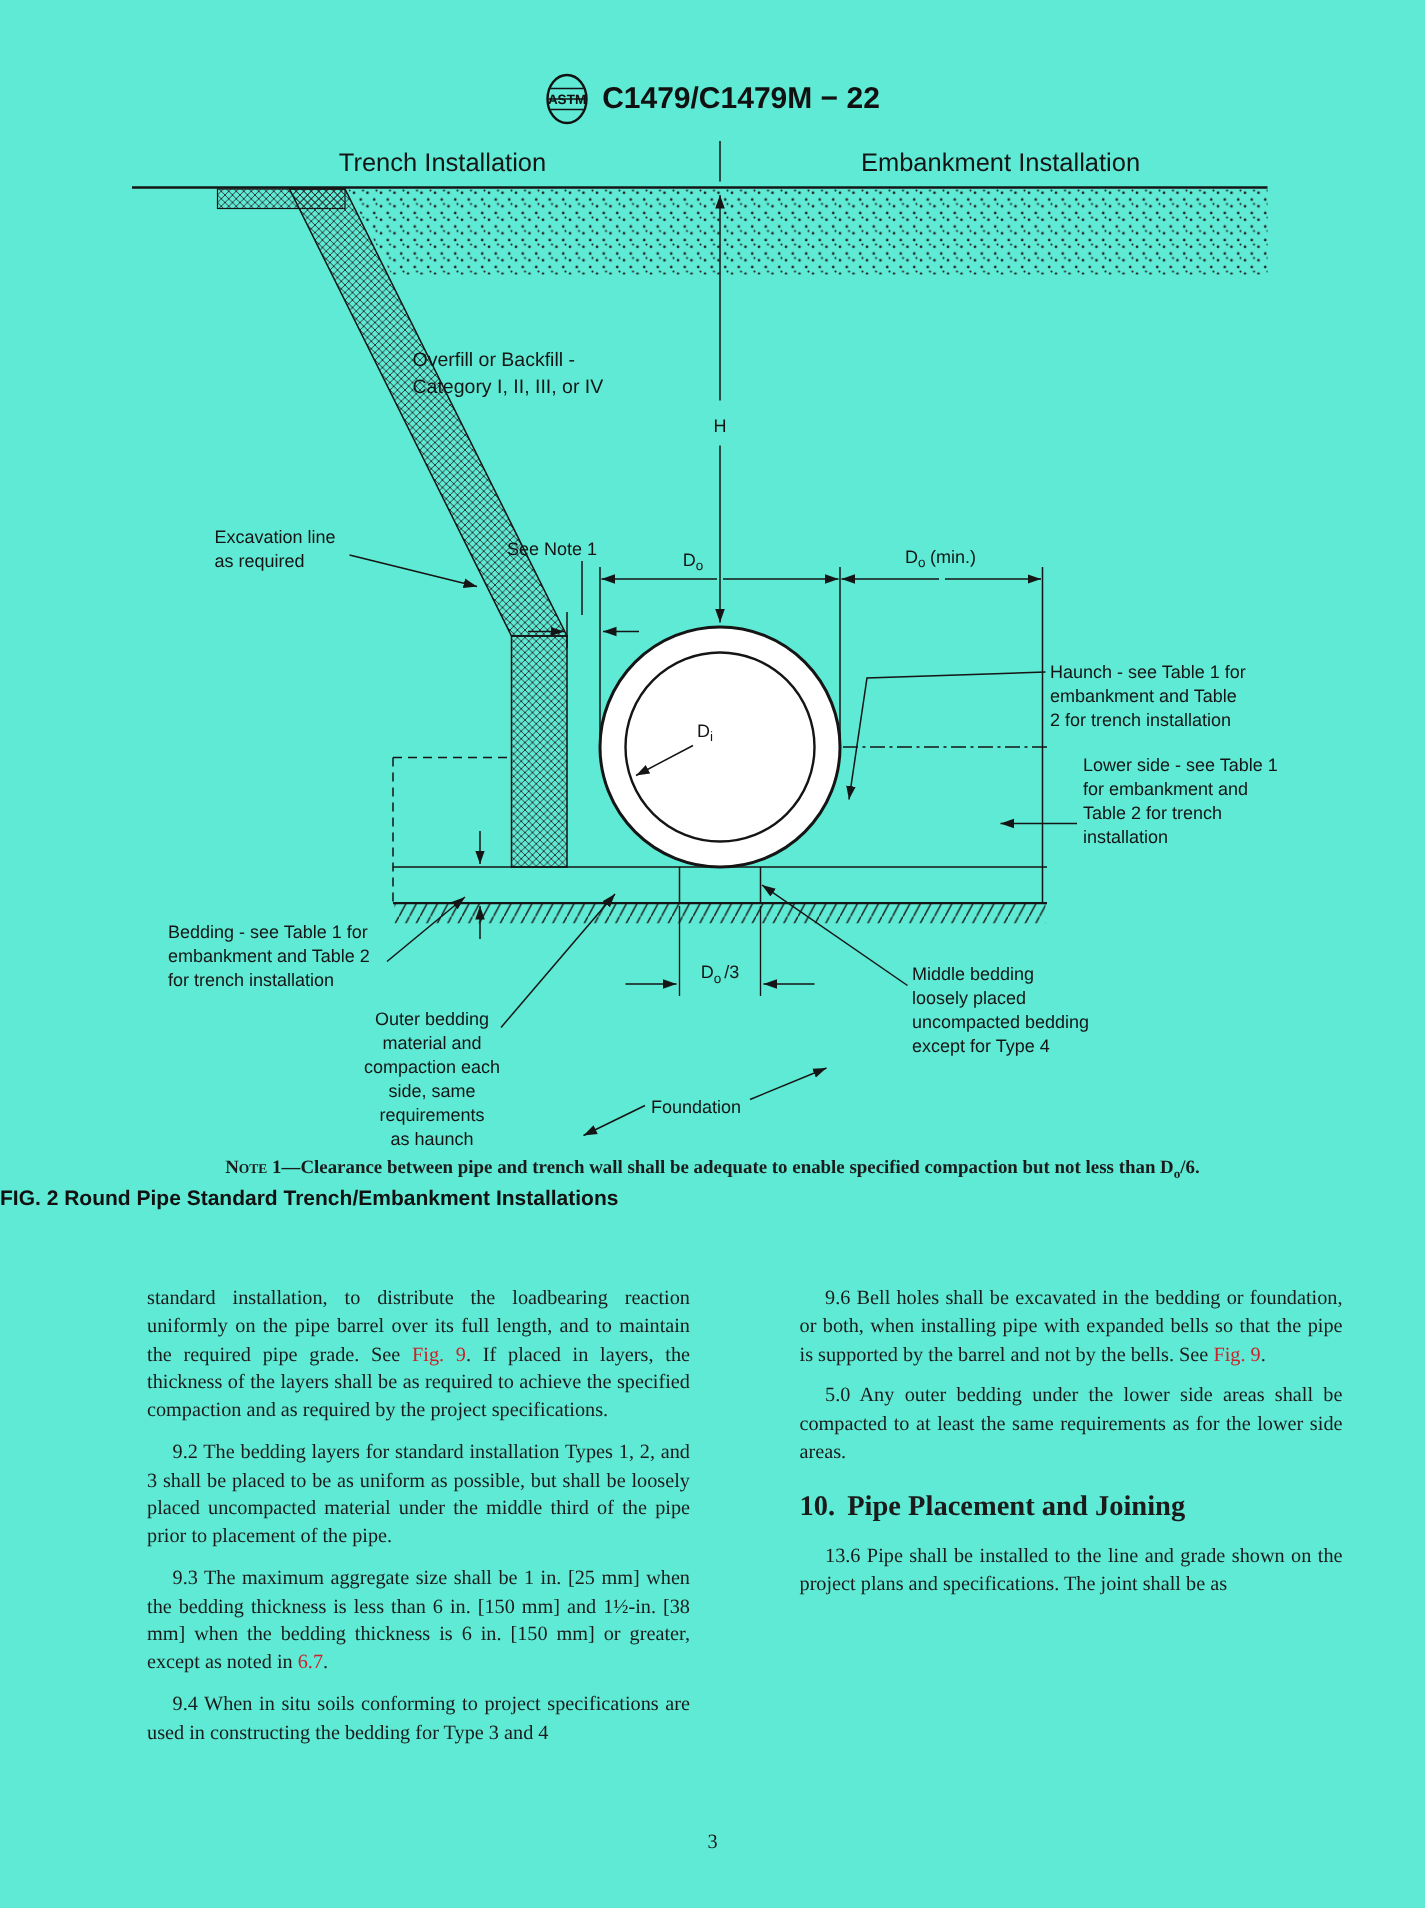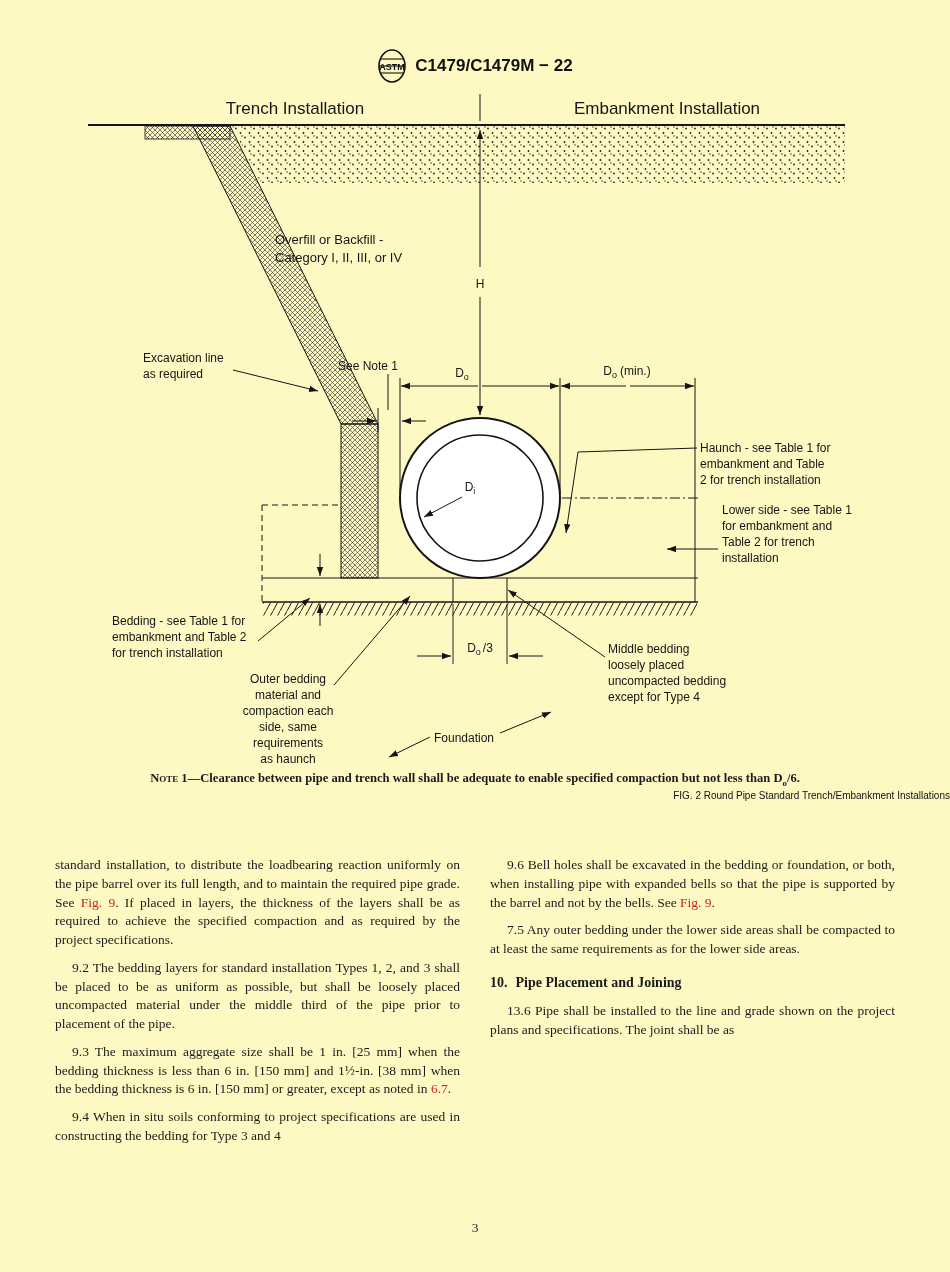--- a/index.html
+++ b/index.html
@@ -1,48 +1,48 @@
 <!DOCTYPE html>
 <html style="--link: #cc2128;"><head>
 <meta charset="utf-8">
 <style>
   * { margin:0; padding:0; box-sizing:border-box; }
   html, body { background:#ffffff; }
   .page {
     position:relative; width:950px; height:1272px; margin:0 auto;
-    background:#fef9c3; overflow:hidden;
+    background:#5eead4; overflow:hidden;
     font-family:"Liberation Serif", serif; color:#1b1b1b;
   }
   .doc-header {
     position:absolute; top:48px; left:0; width:100%;
     display:flex; justify-content:center; align-items:center; gap:8px;
   }
   .doc-title {
     font-family:"Liberation Sans", sans-serif; font-weight:700;
-    font-size:17px; color:#111;
+    font-size:20px; color:#111;
   }
   .figure-svg { position:absolute; top:0; left:0; }
   .figure-svg text { font-family:"Liberation Sans", sans-serif; font-size:12px; fill:#151515; }
   .figure-svg text.f13 { font-size:13px; }
   .figure-svg text.f17 { font-size:17px; }
   .ln { stroke:#151515; fill:none; }
   .fig-note {
     position:absolute; top:771px; left:0; width:100%;
     text-align:center; font-size:12.6px;font-weight:bold;
   }
   .note-label { font-variant:small-caps; }
   .fig-caption {
-    position:absolute; top:790px; left:0; width:100%; text-align:right;
-    font-family:"Liberation Sans", sans-serif; font-weight:400; font-size:10px; color:#111;
+    position:absolute; top:790px; left:0; width:100%; text-align:left;
+    font-family:"Liberation Sans", sans-serif; font-weight:700; font-size:14px; color:#111;
   }
   .columns { position:absolute; top:856px; left:55px; width:840px; display:flex; gap:30px; }
-  .col { width:405px; font-size:13.5px; line-height:1.39; text-align:justify; }
+  .col { width:405px; font-size:13.5px; line-height:1.39; text-align:justify;margin-left:43px; }
   .para { margin-bottom:9px; }
   .indent { text-indent:17px; }
-  .section-heading { font-size:14px; font-weight:700; margin:14px 0 10px 0; text-align:left; }
+  .section-heading { font-size:19px; font-weight:700; margin:14px 0 10px 0; text-align:left; }
   .section-heading .sec-title { margin-left:8px; }
   .link { color:var(--link, #cc2128); }
   .page-number { position:absolute; top:1220px; left:0; width:100%; text-align:center; font-size:13.5px; }
   sub { font-size:70%; }
 </style>
 </head>
 <body>
 
 <div class="page">
 
@@ -216,21 +216,21 @@
 
   <div class="columns">
     <div class="col">
       <p class="para"><span>standard installation, to distribute the loadbearing reaction uniformly on the pipe barrel over its full length, and to maintain the required pipe grade. See </span><span class="link">Fig. 9</span><span>. If placed in layers, the thickness of the layers shall be as required to achieve the specified compaction and as required by the project specifications.</span></p>
       <p class="para indent">9.2 The bedding layers for standard installation Types 1, 2, and 3 shall be placed to be as uniform as possible, but shall be loosely placed uncompacted material under the middle third of the pipe prior to placement of the pipe.</p>
       <p class="para indent"><span>9.3 The maximum aggregate size shall be 1 in. [25 mm] when the bedding thickness is less than 6 in. [150 mm] and 1½-in. [38 mm] when the bedding thickness is 6 in. [150 mm] or greater, except as noted in </span><span class="link">6.7</span><span>.</span></p>
       <p class="para indent">9.4 When in situ soils conforming to project specifications are used in constructing the bedding for Type 3 and 4</p>
     </div>
     <div class="col">
       <p class="para indent"><span>9.6 Bell holes shall be excavated in the bedding or foundation, or both, when installing pipe with expanded bells so that the pipe is supported by the barrel and not by the bells. See </span><span class="link">Fig. 9</span><span>.</span></p>
-      <p class="para indent">7.5 Any outer bedding under the lower side areas shall be compacted to at least the same requirements as for the lower side areas.</p>
+      <p class="para indent">5.0 Any outer bedding under the lower side areas shall be compacted to at least the same requirements as for the lower side areas.</p>
       <h3 class="section-heading"><span>10.</span><span class="sec-title">Pipe Placement and Joining</span></h3>
       <p class="para indent">13.6 Pipe shall be installed to the line and grade shown on the project plans and specifications. The joint shall be as</p>
     </div>
   </div>
 
   <div class="page-number">3</div>
 
 </div>
 
 </body></html>

